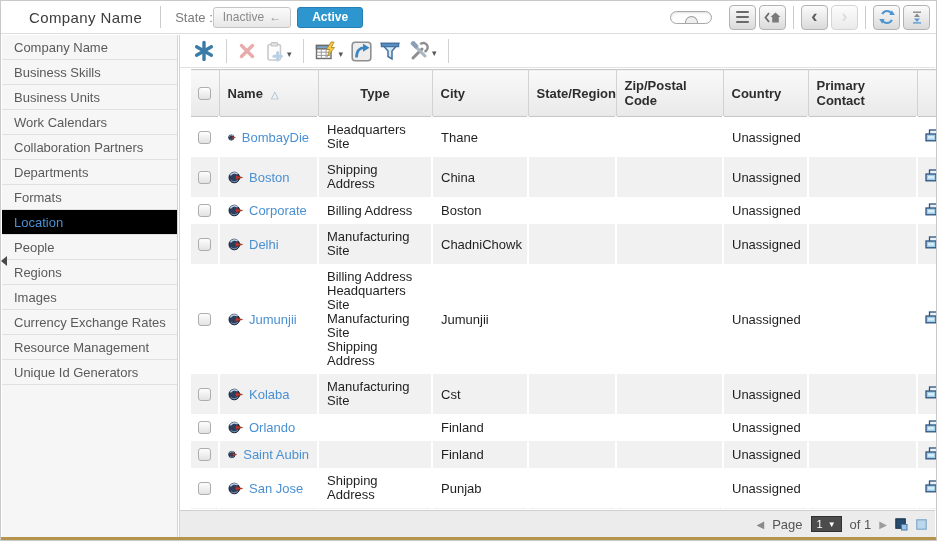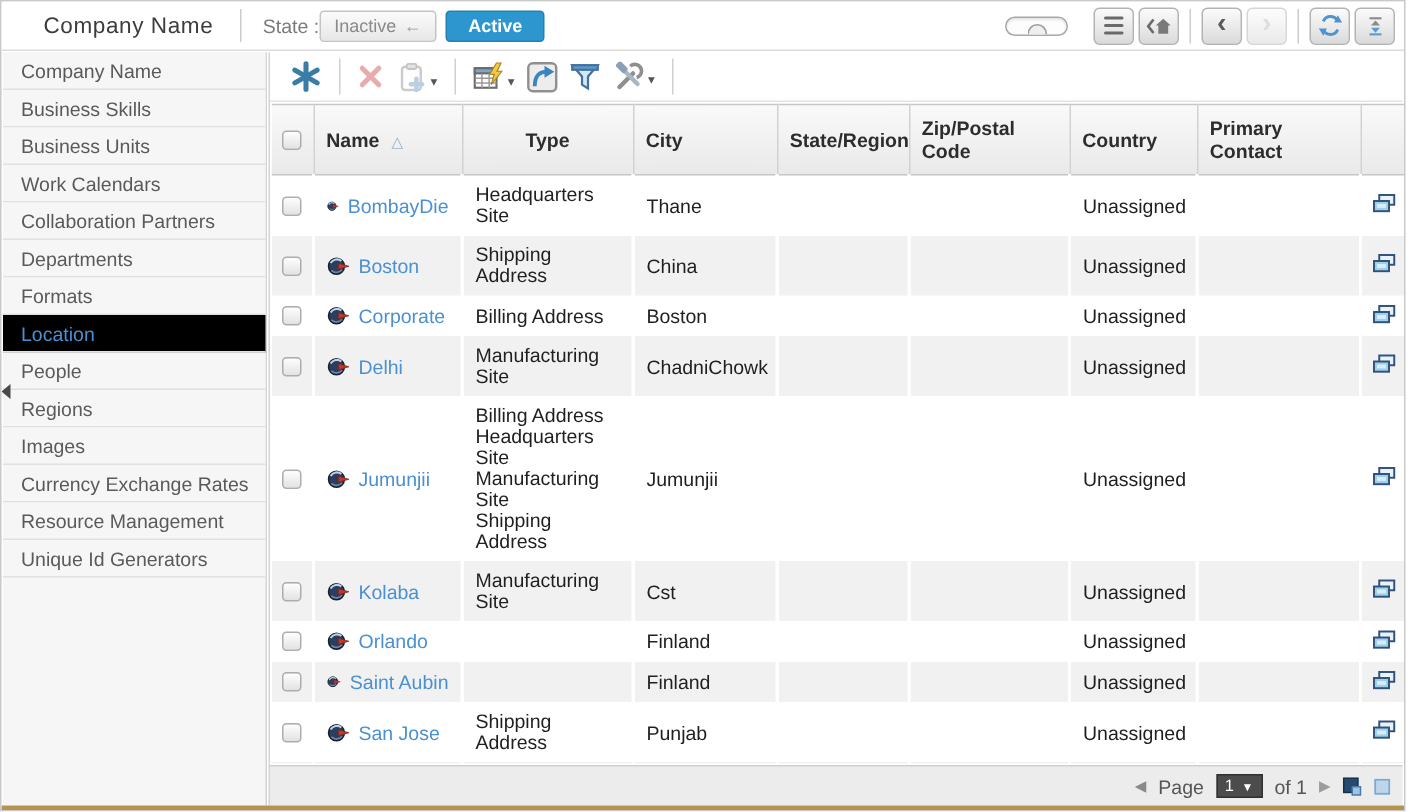--- a/index.html
+++ b/index.html
@@ -56,21 +56,21 @@
   .main { position:absolute; top:34px; left:178px; right:1px; bottom:3px;
           background:#fff; border-left:1px solid #d4d4d4; }
   .toolbar { height:33px; display:flex; align-items:center; padding-left:9px;
              border-bottom:1px solid #e3e3e3; }
   .t-ic { display:flex; align-items:flex-end; margin:0 4px; cursor:pointer; }
   .t-sep { width:1px; height:24px; background:#d0d0d0; margin:0 7px; }
   .caret { font-size:9px; color:#555; margin-left:2px; line-height:1; padding-bottom:3px; }
   .t-ic.disabled { cursor:default; }
 
   
-  .grid-area { position:absolute; top:34px; left:1px; bottom:28px; width:758px;
+  .grid-area { position:absolute; top:34px; left:11px; bottom:28px; width:758px;
                border-right:1px solid #dcdcdc; overflow:hidden; }
   table { border-collapse:collapse; table-layout:fixed; width:757px; font-size:13px; color:#1f1f1f; }
   col.c-cb{width:28px} col.c-name{width:99px} col.c-type{width:114px} col.c-city{width:96px}
   col.c-state{width:88px} col.c-zip{width:107px} col.c-country{width:85px}
   col.c-pc{width:109px} col.c-print{width:31px}
   thead th { background:linear-gradient(#f9f9f9,#e9e9e9); border-top:1px solid #c6c6c6;
              border-bottom:1px solid #c6c6c6; border-right:1px solid #d2d2d2;
              font-weight:bold; text-align:left; padding:8px 8px; color:#2d2d2d; cursor:pointer; }
   thead th:first-child { border-left:none; }
   thead th.center { text-align:center; }

